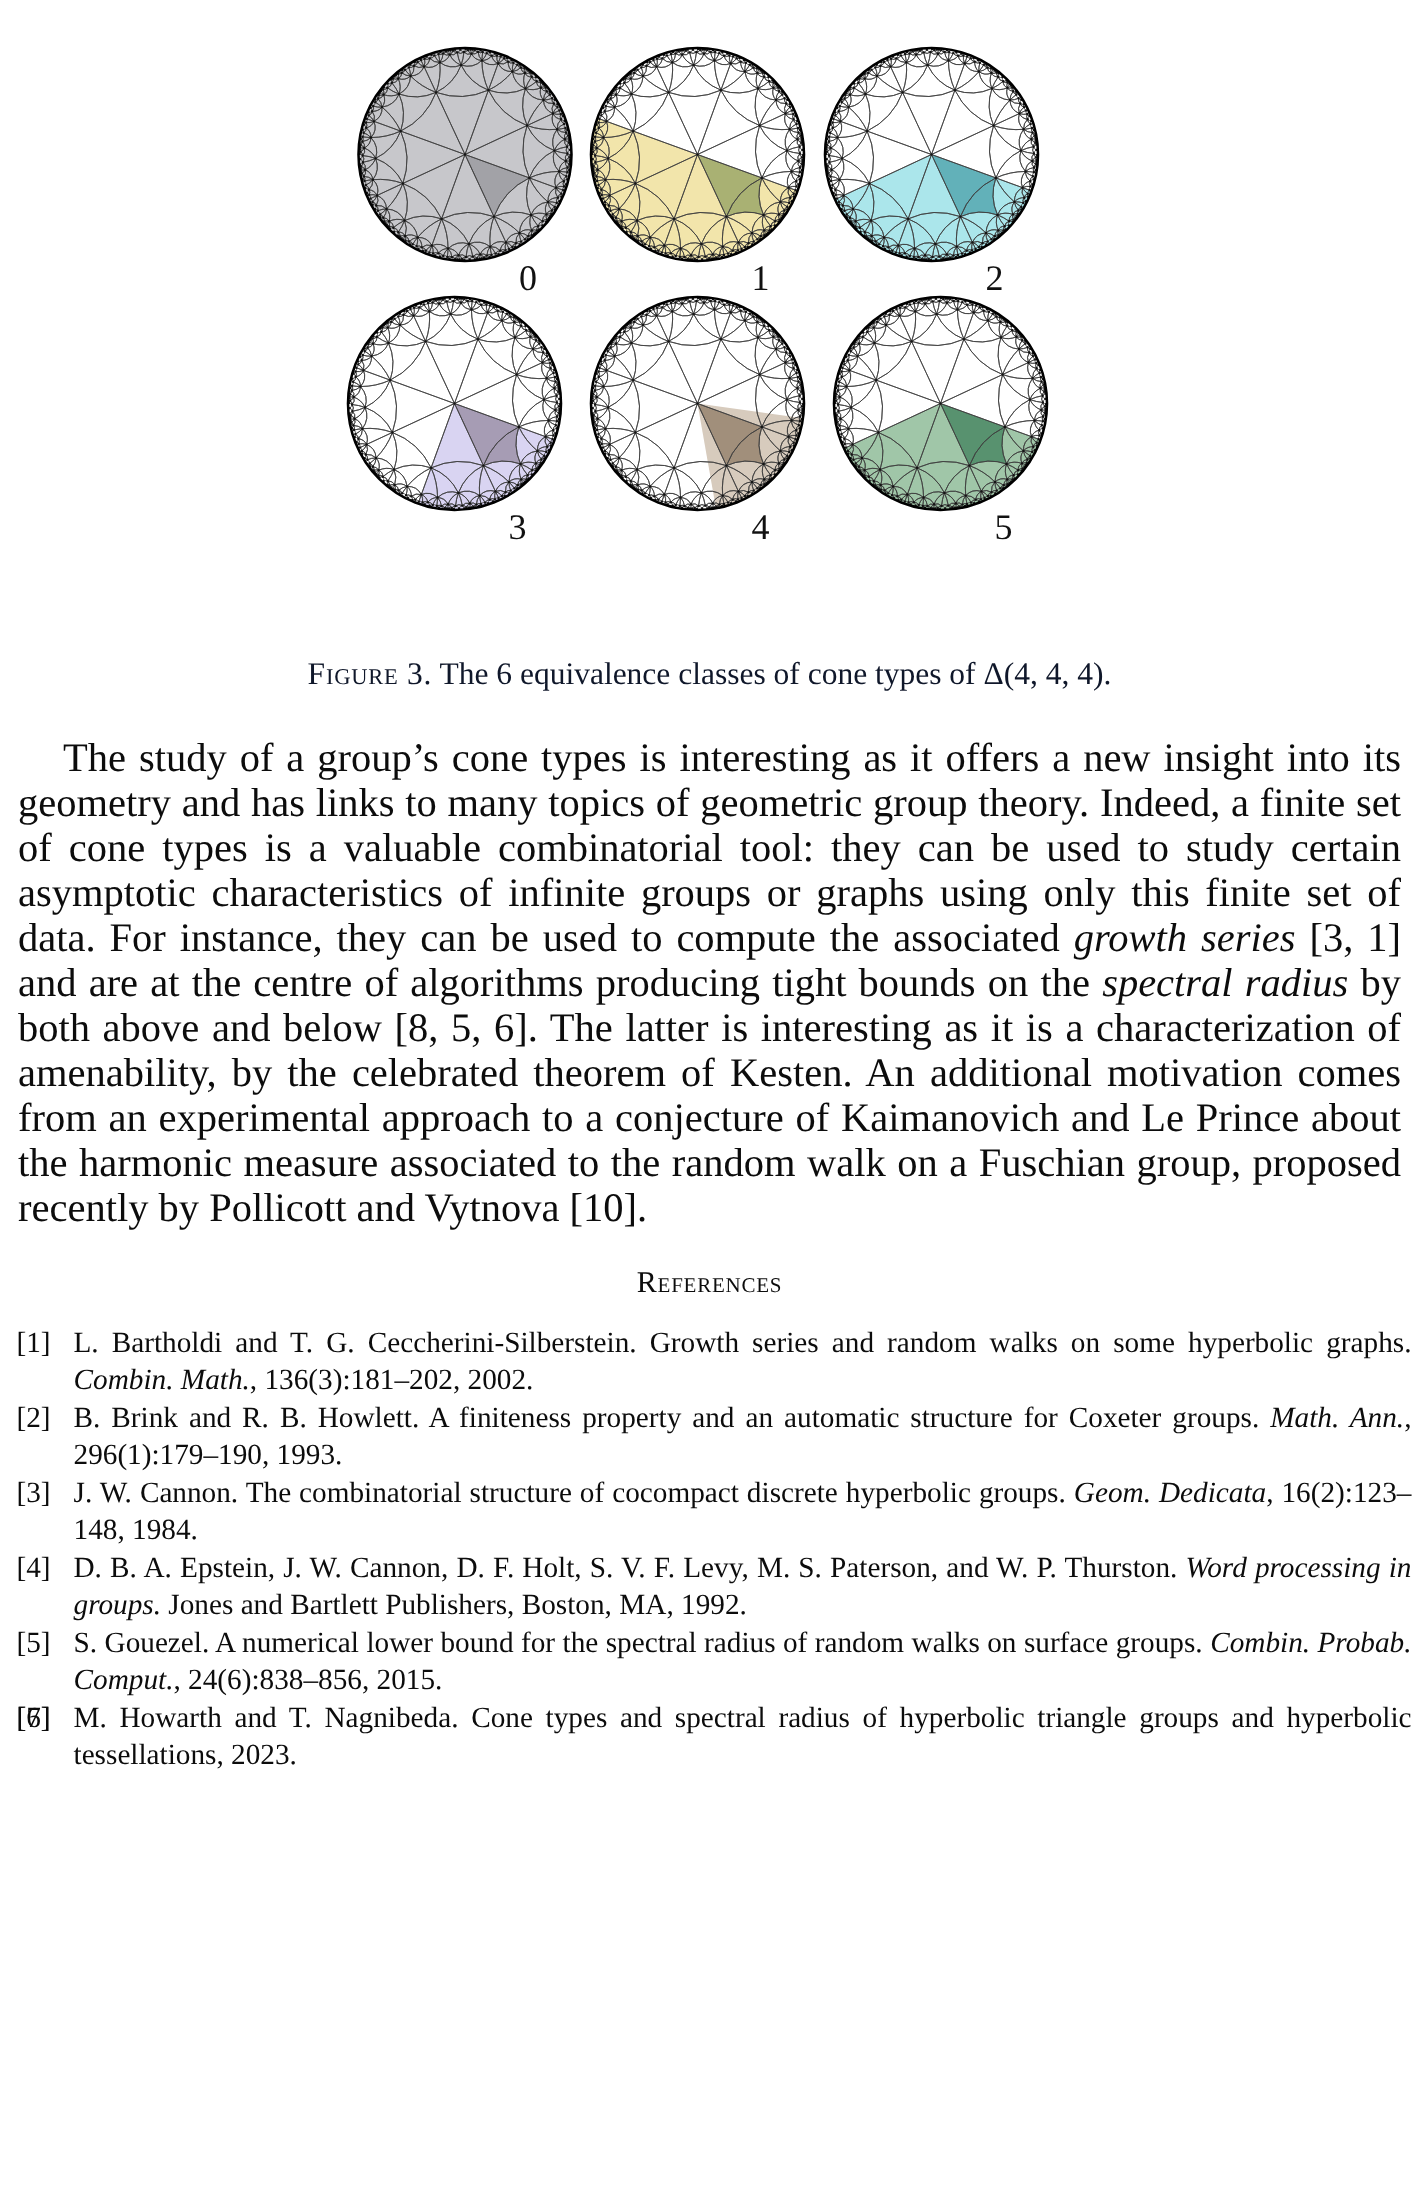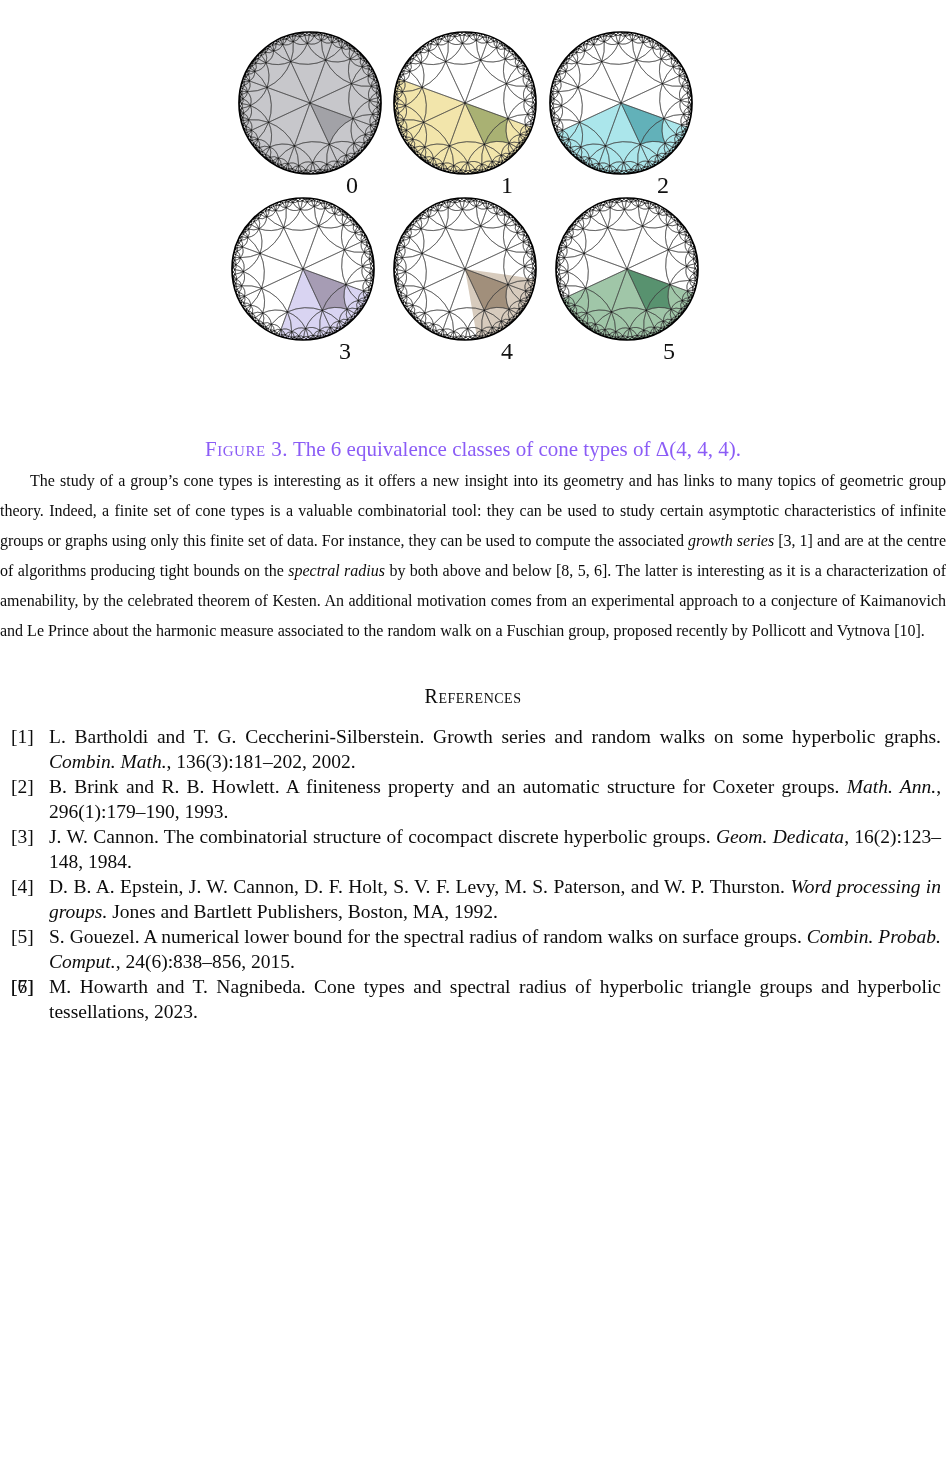--- a/index.html
+++ b/index.html
@@ -5,27 +5,27 @@
   * { margin:0; padding:0; box-sizing:border-box; }
   html,body { background:#ffffff; }
   body {
     width:946px;
     font-family:"Liberation Serif","DejaVu Serif",serif;
     color:#0c0c0c;
   }
   .page { position:relative; width:946px; height:1471px; overflow:hidden; background:#fff; }
   .fig { position:relative; height:375px; }
   .disk-svg { position:absolute; }
-  .caption { margin-top:62px; text-align:center; font-size:21px; color:#8b5cf6; }
+  .caption { margin-top:62px; text-align:center; font-size:21px; color:#0f172a; }
   .sc { font-variant:small-caps; letter-spacing:0.5px; }
   .section-heading { margin-top:60px; text-align:center; font-size:21px; letter-spacing:0.3px; }
-  .body-text { margin-top:4px; padding:0 0; font-size:16px; line-height:30px; text-align:justify; }
+  .body-text { margin-top:28px; padding:0 12px; font-size:27px; line-height:30px; text-align:justify; }
   .body-text p.indent { text-indent:30px; }
   .para2 { margin-top:37px; }
-  .refs-heading { margin-top:39px; text-align:center; font-size:20px; }
+  .refs-heading { margin-top:24px; text-align:center; font-size:20px; }
   .refs { margin-top:16px; padding:0 5px; font-size:19.5px; line-height:25px; }
   .ref { position:relative; padding-left:44px; text-align:justify; }
   .refnum { position:absolute; left:6px; }
   .em { font-style:italic; }
 </style>
 </head>
 <body>
 
 <div class="page">
 

